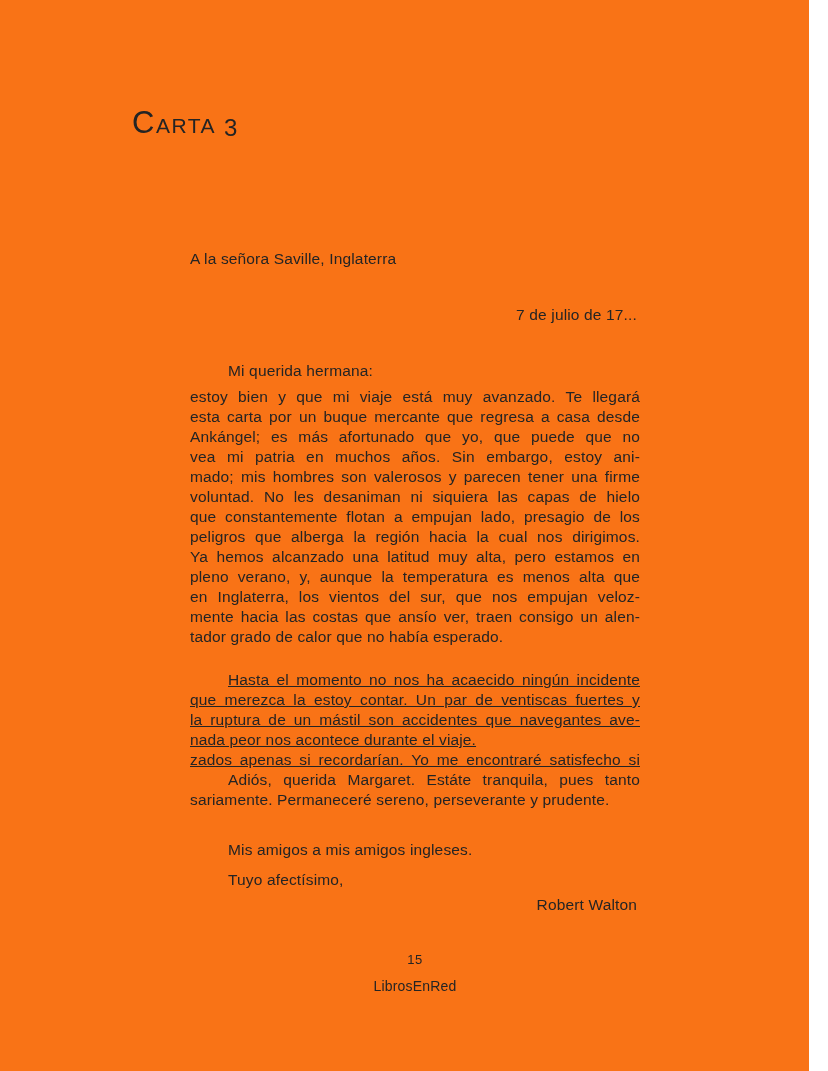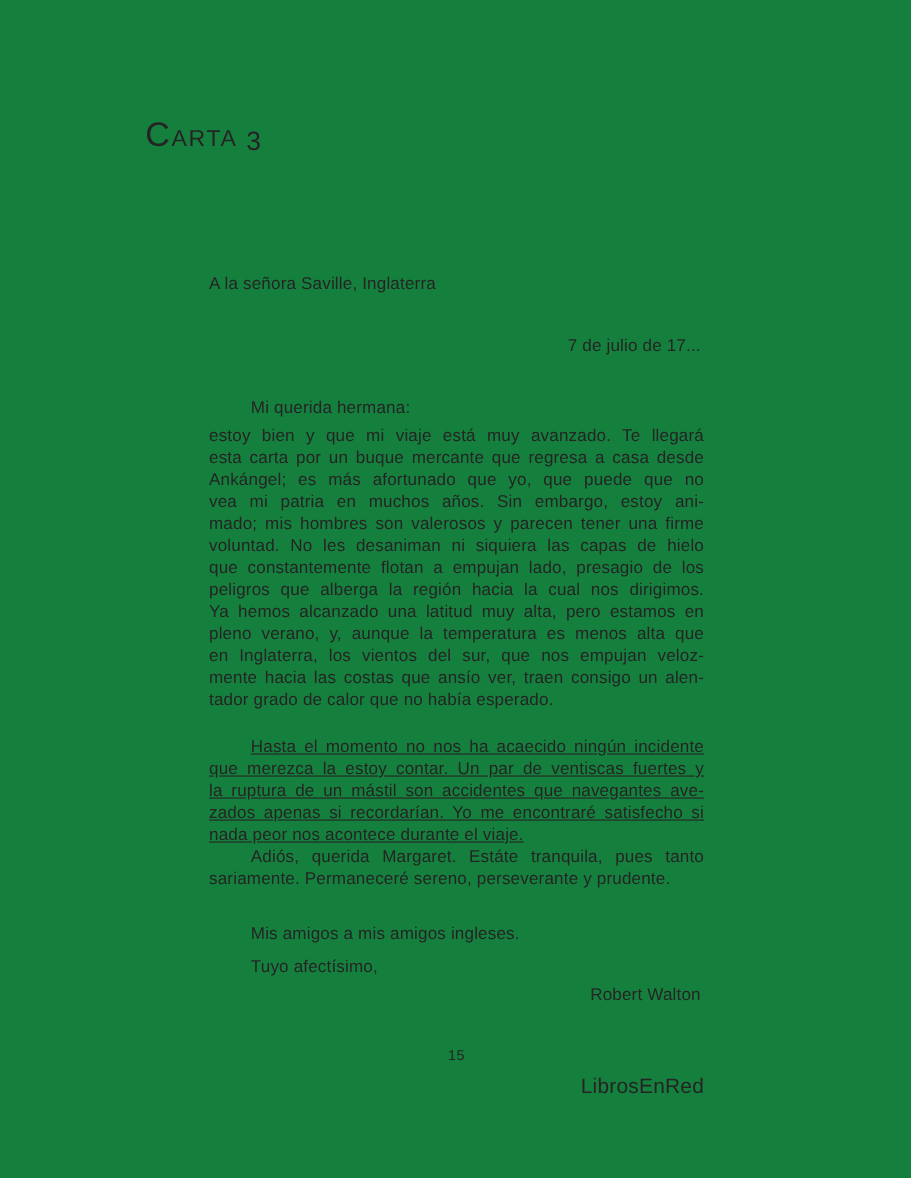--- a/index.html
+++ b/index.html
@@ -1,23 +1,24 @@
 <!DOCTYPE html>
 <html><head>
 <meta charset="utf-8">
 <style>
   html, body { margin: 0; padding: 0; background: #ffffff; }
   .page {
     position: relative;
-    width: 828px;
+    width: 767px;
     height: 1071px;
-    background: #15803d;
+    background: #f97316;
     overflow: hidden;
     font-family: "Liberation Sans", sans-serif;
     color: #242424;
+    padding-left: 42px;
   }
 
   
   .chapter-title {
     position: absolute;
     left: 132px;
     top: 104px;
     margin: 0;
     font-weight: 400;
     letter-spacing: 1.5px;
@@ -53,21 +54,21 @@
   .tline.first { text-indent: 38px; }
   .tline.last  { text-align-last: left; }
 
   
   .page-number {
     position: absolute; left: 190px; width: 450px; top: 952px;
     text-align: center; font-size: 13px; letter-spacing: 0.5px;
   }
   .publisher {
     position: absolute; left: 190px; width: 450px; top: 978px;
-    text-align: right; font-size: 19px; letter-spacing: 0.2px;
+    text-align: center; font-size: 14px; letter-spacing: 0.2px;
   }
 </style>
 </head>
 <body>
 
 <div class="page">
 
   <h1 class="chapter-title"><span class="title-cap">C</span><span class="title-sc">ARTA</span><span class="title-num">3</span></h1>
 
   <p class="tblock recipient">A la señora Saville, Inglaterra</p>
@@ -89,22 +90,22 @@
     <div class="tline">pleno verano, y, aunque la temperatura es menos alta que</div>
     <div class="tline">en Inglaterra, los vientos del sur, que nos empujan veloz-</div>
     <div class="tline">mente hacia las costas que ansío ver, traen consigo un alen-</div>
     <div class="tline last">tador grado de calor que no había esperado.</div>
   </div>
 
   <div class="tblock para-2">
     <div class="tline first">Hasta el momento no nos ha acaecido ningún incidente</div>
     <div class="tline">que merezca la estoy contar. Un par de ventiscas fuertes y</div>
     <div class="tline">la ruptura de un mástil son accidentes que navegantes ave-</div>
+    <div class="tline last">nada peor nos acontece durante el viaje.</div>
     <div class="tline">zados apenas si recordarían. Yo me encontraré satisfecho si</div>
-    <div class="tline last">nada peor nos acontece durante el viaje.</div>
   </div>
 
   <div class="tblock para-3">
     <div class="tline first">Adiós, querida Margaret. Estáte tranquila, pues tanto</div>
     <div class="tline last">sariamente. Permaneceré sereno, perseverante y prudente.</div>
   </div>
 
   <p class="tblock closing-1">Mis amigos a mis amigos ingleses.</p>
 
   <p class="tblock closing-2">Tuyo afectísimo,</p>

